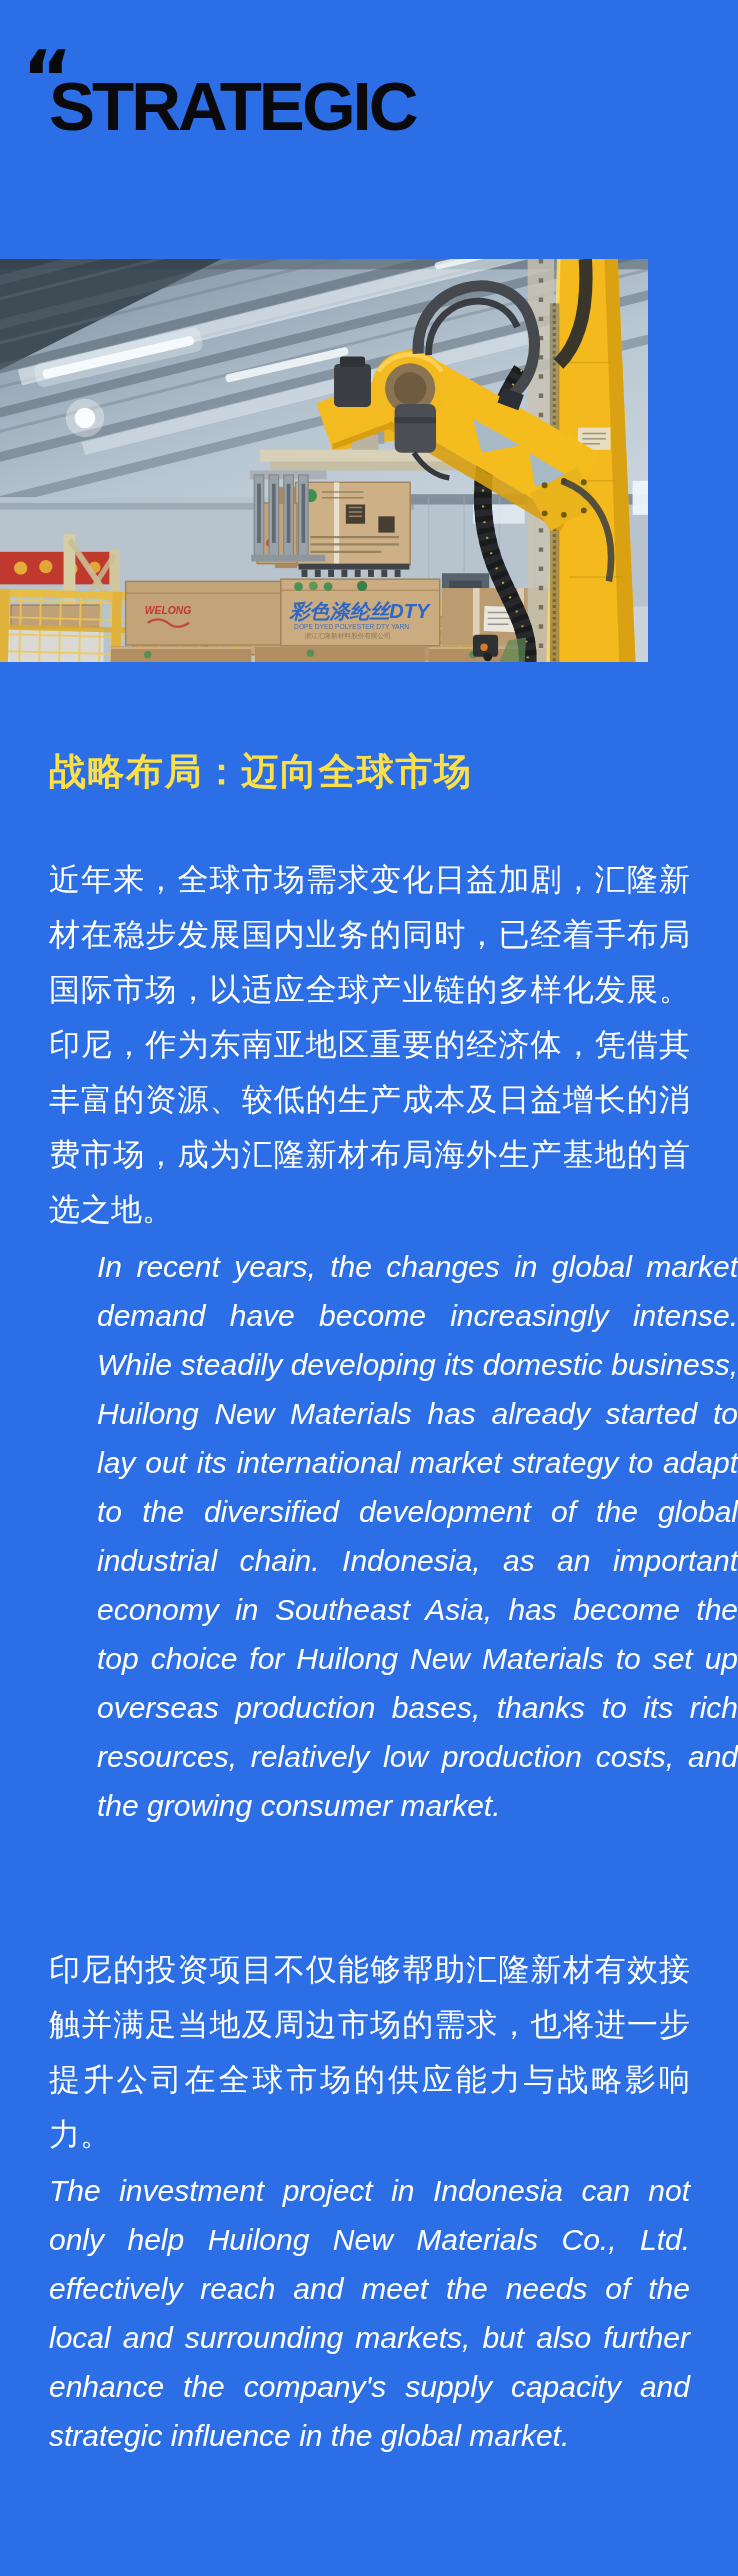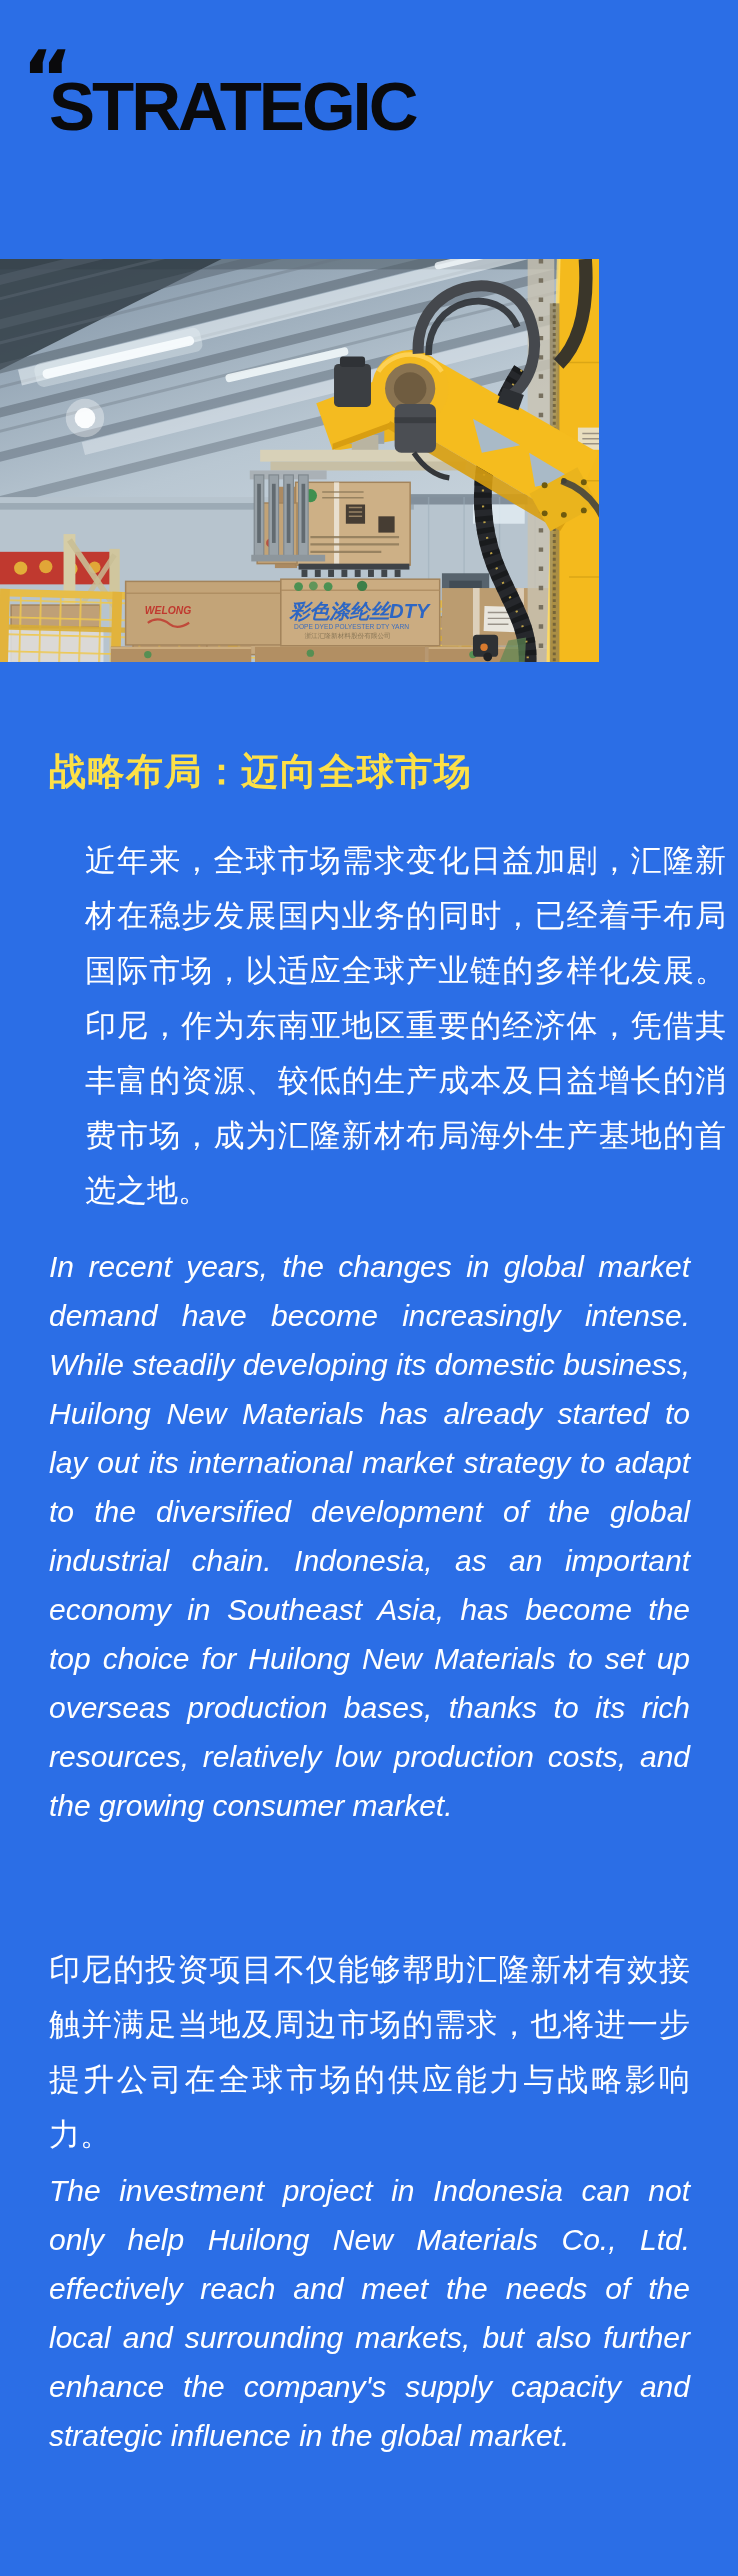--- a/index.html
+++ b/index.html
@@ -12,37 +12,37 @@
     position:absolute;left:22px;top:40px;
     font-family:"DejaVu Sans",sans-serif;
     font-size:77px;font-weight:700;line-height:1;color:#0a0a0c;
   }
   .headline{
     position:absolute;left:49px;top:72px;
     font-size:69px;font-weight:700;letter-spacing:-3px;line-height:1;
     color:#0a0a0c;white-space:nowrap;
   }
   .photo{
-    position:absolute;left:0;top:259px;width:599px;height:403px;
+    position:absolute;left:0;top:259px;width:648px;height:403px;
     overflow:hidden;background:#ef4444;
   }
   .photo svg{display:block;width:739px;height:403px;}
   .section-title{
     position:absolute;left:49px;top:748px;width:641px;
     font-size:37px;font-weight:700;letter-spacing:1.5px;line-height:1.3;
     color:#fde047;white-space:nowrap;
   }
   .para{
     position:absolute;left:49px;width:641px;color:#ffffff;
     text-align:justify;text-align-last:left;text-justify:inter-ideograph;
   }
   .para.cn{font-size:31px;line-height:55px;font-weight:400;}
   .para.en{font-size:30px;line-height:49px;font-style:italic;font-weight:400;}
-  .cn-p1{top:833px;margin-left:36px;}
-  .en-p1{top:1242px;}
+  .cn-p1{top:852px;}
+  .en-p1{top:1242px;margin-left:48px;}
   .cn-p2{top:1942px;}
   .en-p2{top:2166px;}
 </style>
 </head>
 <body>
 
 <div class="page">
 
   <div class="quote-mark">“</div>
   <div class="headline">STRATEGIC</div>

